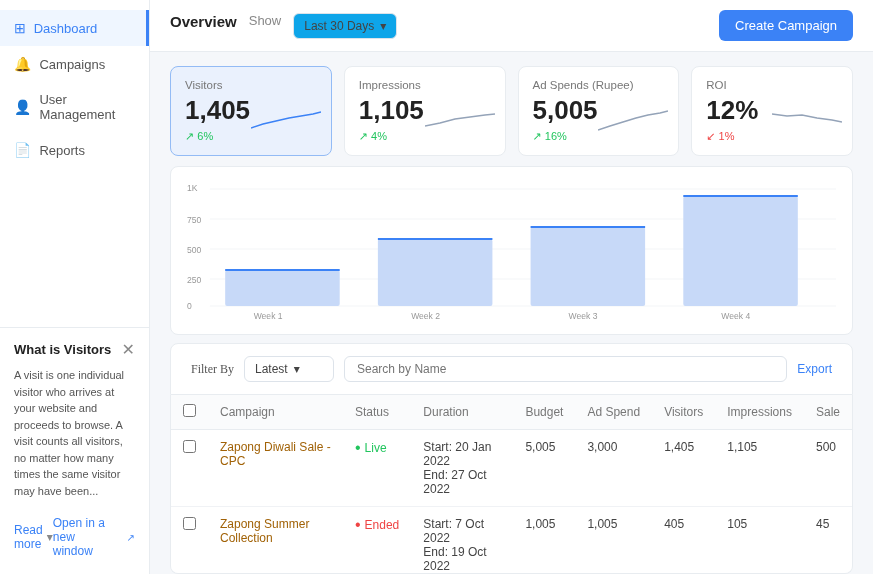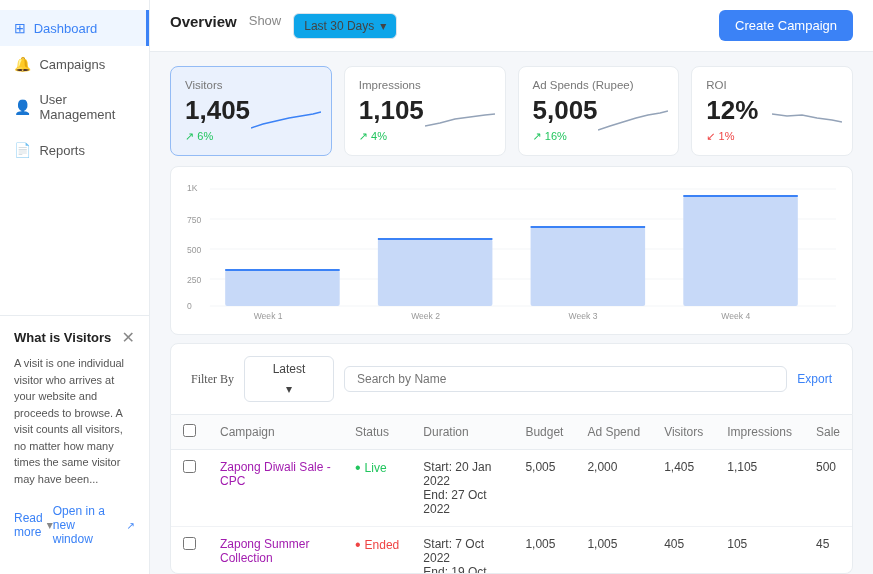--- a/index.html
+++ b/index.html
@@ -5,21 +5,21 @@
     * { box-sizing: border-box; margin: 0; padding: 0; }
     body { font-family: -apple-system, BlinkMacSystemFont, 'Segoe UI', sans-serif; background: #f5f7fa; display: flex; height: 574px; width: 873px; overflow: hidden; font-size: 13px; }
 
     
     .sidebar { width: 150px; background: #fff; border-right: 1px solid #e8ecf0; display: flex; flex-direction: column; padding-top: 10px; flex-shrink: 0; position: relative; }
     .sidebar-item { display: flex; align-items: center; gap: 8px; padding: 10px 14px; cursor: pointer; color: #555; font-size: 13px; }
     .sidebar-item.active { color: #3b82f6; background: #eff6ff; border-right: 3px solid #3b82f6; }
     .sidebar-item .icon { font-size: 14px; }
 
     
-    .tooltip-panel { position: absolute; bottom: 16px; left: 0; right: 0; background: #fff; border-top: 1px solid #e8ecf0; padding: 12px 14px; }
+    .tooltip-panel { position: absolute; bottom: 4px; left: 0; right: 0; background: #fff; border-top: 1px solid #e8ecf0; padding: 12px 14px; }
     .tooltip-title-row { display: flex; justify-content: space-between; align-items: center; margin-bottom: 8px; }
     .tooltip-title { font-weight: 600; font-size: 13px; color: #222; }
     .tooltip-close { cursor: pointer; color: #888; font-size: 16px; }
     .tooltip-text { font-size: 11px; color: #555; line-height: 1.5; }
     .tooltip-actions { margin-top: 17px; display: flex; align-items: center; }
     .read-more { color: #3b82f6; font-size: 12px; cursor: pointer; text-decoration: none; }
     .chevron-down { color: #888; font-size: 12px; }
     .open-new-window { color: #3b82f6; font-size: 12px; cursor: pointer; display: flex; align-items: center; gap: 18px; }
 
     
@@ -44,32 +44,32 @@
     .metric-change.down { color: #ef4444; }
     .metric-sparkline { position: absolute; right: 10px; bottom: 16px; }
 
     
     .chart-area { background: #fff; margin: 0 20px; border: 1px solid #e8ecf0; border-radius: 8px; padding: 14px 16px 10px; }
     .chart-svg { width: 100%; height: 140px; }
 
     
     .filter-row { display: flex; align-items: center; gap: 10px; padding: 12px 20px; background: #fff; margin: 8px 20px 0; border: 1px solid #e8ecf0; border-radius: 8px 8px 0 0; }
     .filter-label { color: #555; font-size: 12px; font-family: Liberation Serif, serif; }
-    .filter-select { border: 1px solid #dde3ea; border-radius: 6px; padding: 5px 10px; font-size: 12px; color: #444; background: #fff; display: flex; align-items: center; gap: 6px; cursor: pointer; min-width: 90px; flex-direction: column; }
+    .filter-select { border: 1px solid #dde3ea; border-radius: 6px; padding: 5px 10px; font-size: 12px; color: #444; background: #fff; display: flex; align-items: center; gap: 6px; cursor: pointer; min-width: 90px; }
     .search-input { flex: 1; border: 1px solid #dde3ea; border-radius: 6px; padding: 5px 12px; font-size: 12px; color: #888; outline: none; }
     .export-btn { color: #3b82f6; font-size: 12px; cursor: pointer; margin-left: auto; }
 
     
     .table-wrapper { background: #fff; margin: 0 20px; border: 1px solid #e8ecf0; border-top: none; border-radius: 0 0 8px 8px; overflow: auto; flex: 1; }
     table { width: 100%; border-collapse: collapse; font-size: 12px; }
     thead tr { border-bottom: 1px solid #e8ecf0; background: #fafbfc; }
     thead th { padding: 9px 12px; text-align: left; color: #777; font-weight: 500; white-space: nowrap; }
     tbody tr { border-bottom: 1px solid #f0f2f5; }
     tbody td { padding: 10px 12px; color: #444; vertical-align: top; }
-    .campaign-link { color: #a21caf; cursor: pointer; text-decoration: none; }
+    .campaign-link { color: #a16207; cursor: pointer; text-decoration: none; }
     .status-live { color: #22c55e; display: flex; align-items: center; gap: 4px; }
     .status-ended { color: #ef4444; display: flex; align-items: center; gap: 4px; }
     .status-dot { font-size: 16px; line-height: 1; }
     .checkbox-cell { width: 30px; }
     input[type=checkbox] { cursor: pointer; }
 
     .content-area { flex: 1; display: flex; flex-direction: column; overflow: hidden; }
   </style>
 </head>
 <body>
@@ -234,21 +234,21 @@
     <td class="checkbox-cell"><input type="checkbox" style=""></td>
     <td><a class="campaign-link">Zapong Diwali Sale - CPC</a></td>
     <td>
                 <span class="status-live"><span class="status-dot">•</span>Live</span>
               </td>
     <td>
                 <div>Start: 20 Jan 2022</div>
                 <div>End:  27 Oct 2022</div>
               </td>
     <td>5,005</td>
-    <td>2,000</td>
+    <td>3,000</td>
     <td>1,405</td>
     <td>1,105</td>
     <td>500</td>
   </tr>
             <tr>
     <td class="checkbox-cell"><input type="checkbox" style=""></td>
     <td><a class="campaign-link">Zapong Summer Collection</a></td>
     <td>
                 <span class="status-ended"><span class="status-dot">•</span>Ended</span>
               </td>

